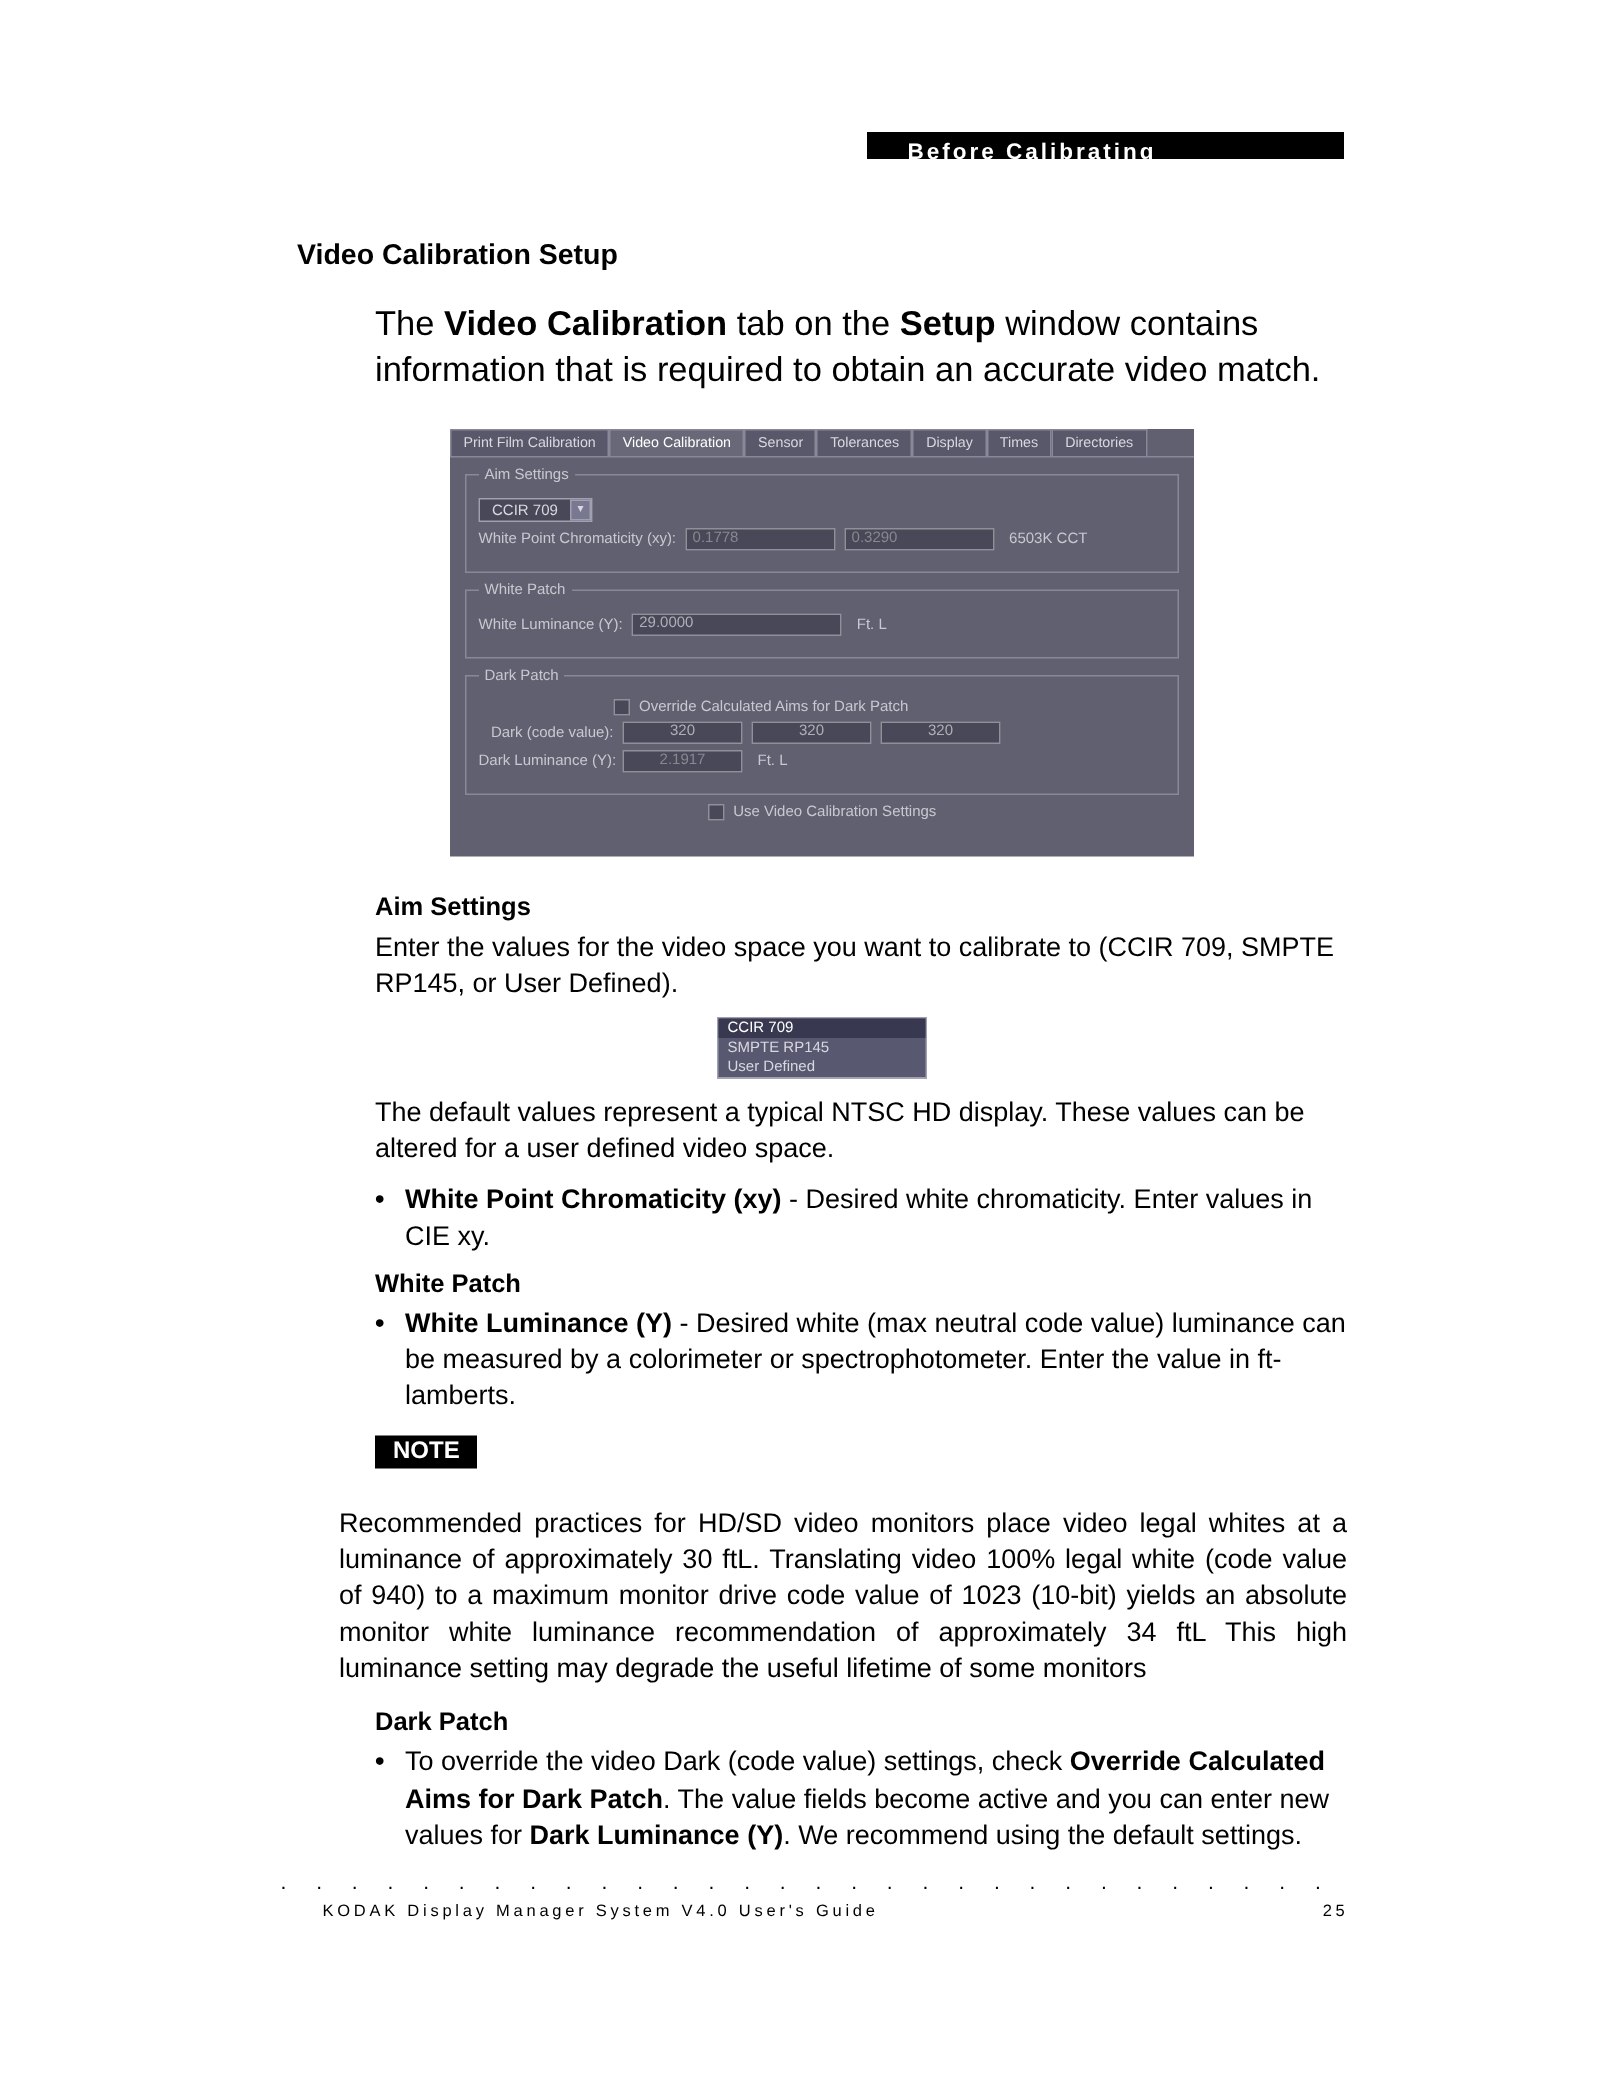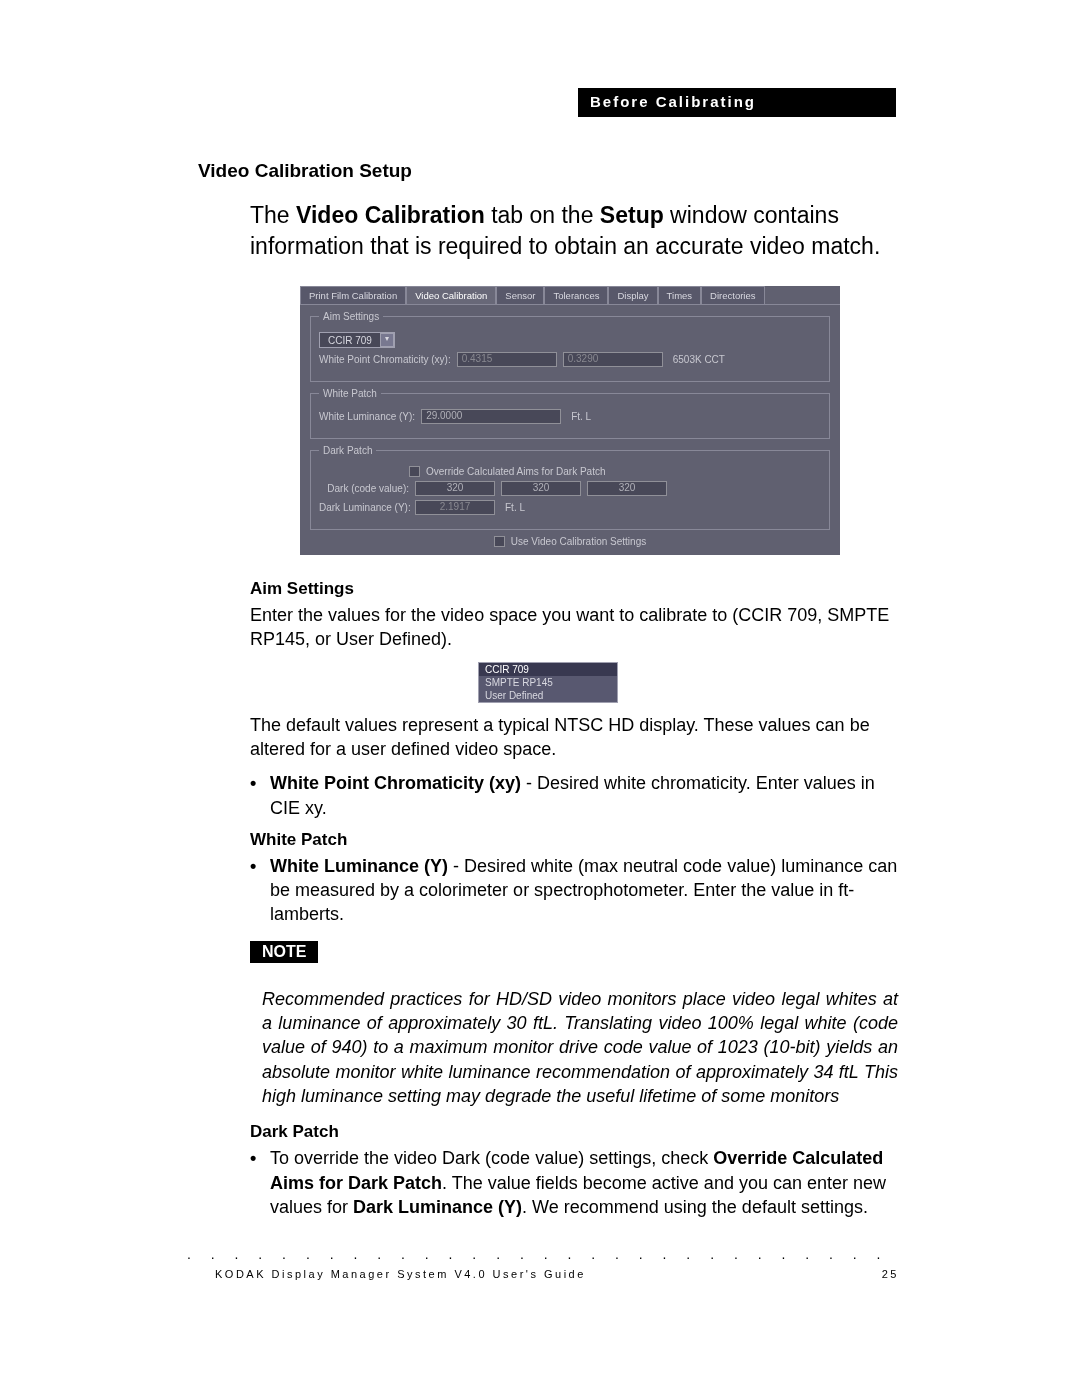--- a/index.html
+++ b/index.html
@@ -9,27 +9,27 @@
     background: #fff;
     font-family: Arial, Helvetica, sans-serif;
     color: #000;
     position: relative;
   }
   .header-bar {
     position: absolute;
     top: 88px;
     left: 578px;
     width: 318px;
-    height: 29px;
+    height: 18px;
     background: #000;
     color: #fff;
     font-size: 15px;
     font-weight: bold;
     letter-spacing: 2px;
-    padding: 5px 12px;
+    padding: 5px 27px;
     text-align: left;
   }
   .content {
     position: absolute;
     top: 160px;
     left: 198px;
     width: 700px;
   }
   h1 {
     font-size: 19px;
@@ -38,26 +38,26 @@
   }
   .intro {
     font-size: 23px;
     line-height: 1.35;
     margin-left: 52px;
     margin-bottom: 24px;
   }
   .intro .b { font-weight: bold; }
   .ui-panel {
     margin-left: 102px;
-    width: 540px;
+    width: 496px;
     background: #606070;
     color: #d8d8e0;
     font-family: Tahoma, Arial, sans-serif;
     font-size: 10px;
-    padding-bottom: 8px;
+    padding-bottom: 24px;
     margin-bottom: 24px;
   }
   .tabs {
     display: flex;
     background: #606070;
     border-bottom: 1px solid #888898;
   }
   .tab {
     padding: 3px 8px;
     border: 1px solid #888898;
@@ -180,24 +180,23 @@
     font-weight: bold;
     font-size: 16px;
     padding: 2px 12px;
     margin-left: 52px;
     margin-top: 4px;
     margin-bottom: 24px;
   }
   .note-text {
     font-size: 18px;
     line-height: 1.35;
-    margin-left: 64px;
+    margin-left: 28px;
     margin-bottom: 14px;
     text-align: justify;
-    font-style: italic;
   }
   .dotted-line {
     position: absolute;
     left: 187px;
     width: 712px;
     font-size: 14px;
     letter-spacing: 8px;
     color: #000;
     overflow: hidden;
     white-space: nowrap;
@@ -242,21 +241,21 @@
     <fieldset>
       <legend>Aim Settings</legend>
       <div class="row">
         <div class="dropdown">
           <span class="dd-text">CCIR 709</span>
           <span class="dd-btn">▾</span>
         </div>
       </div>
       <div class="row">
         <span class="field-label">White Point Chromaticity (xy):</span>
-        <span class="text-input dim w100">0.4315</span>
+        <span class="text-input dim w100">0.1778</span>
         <span class="text-input dim w100">0.3290</span>
         <span class="suffix">6503K CCT</span>
       </div>
     </fieldset>
 
     <fieldset>
       <legend>White Patch</legend>
       <div class="row">
         <span class="field-label">White Luminance (Y):</span>
         <span class="text-input w140">29.0000</span>

